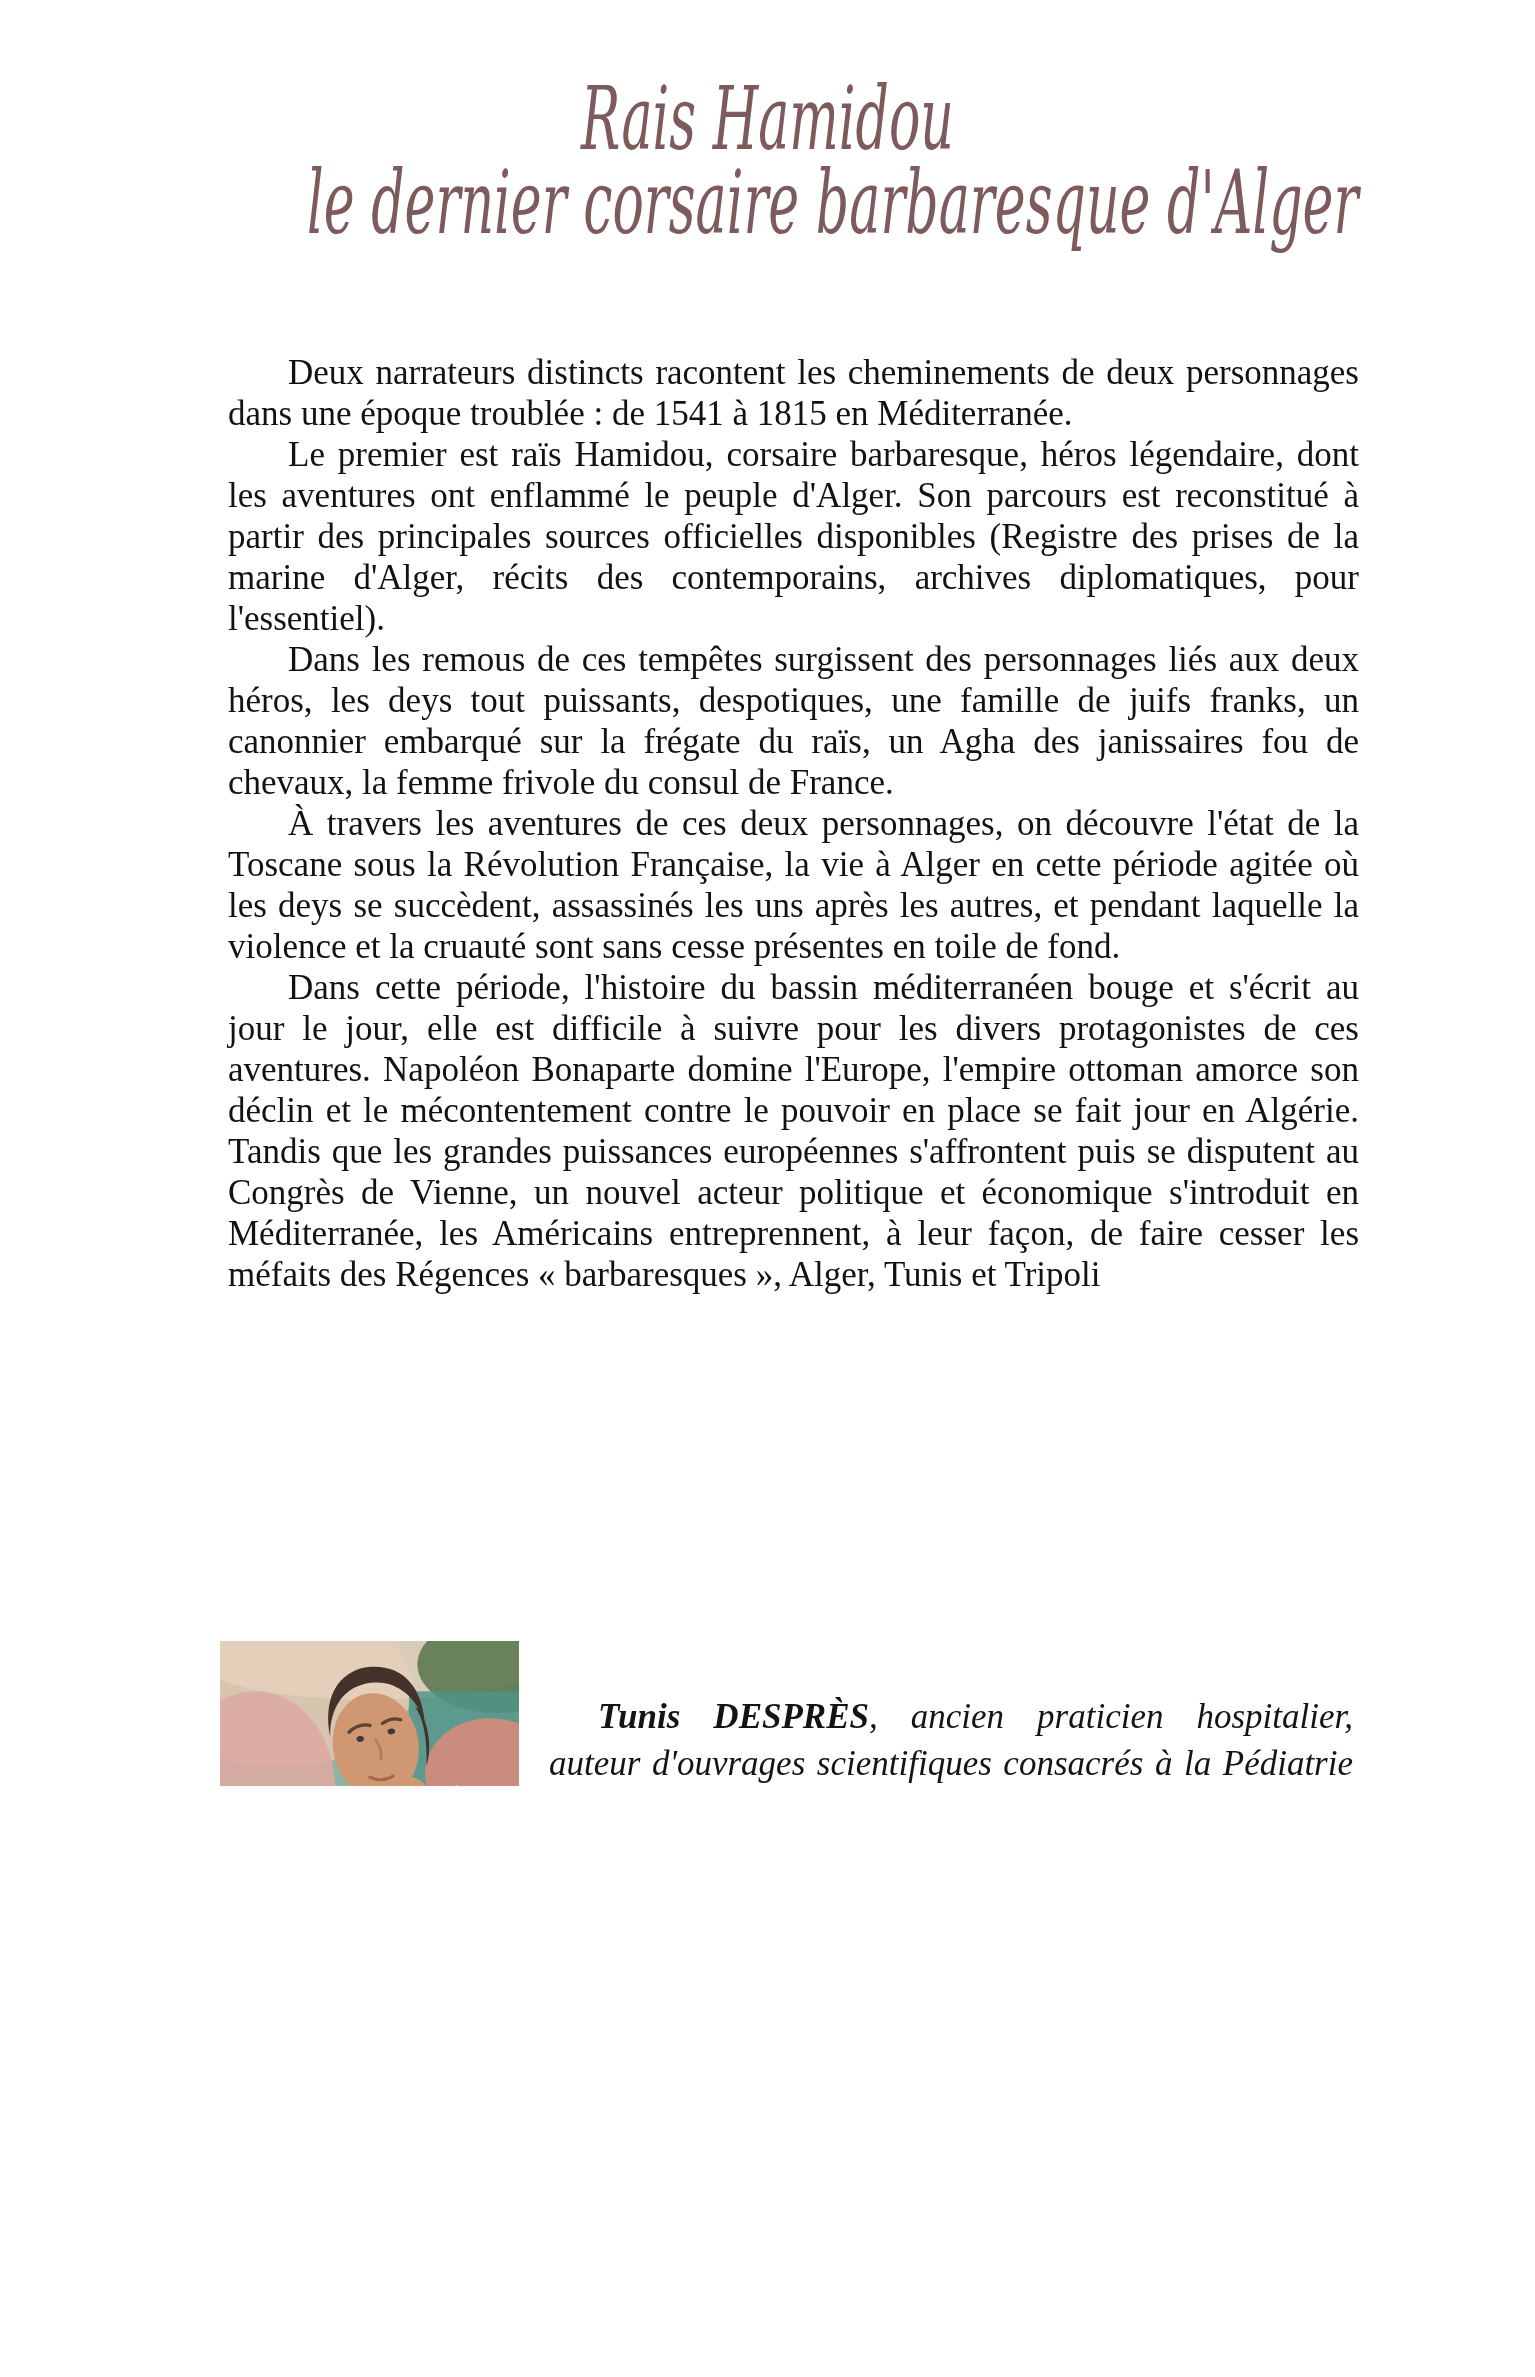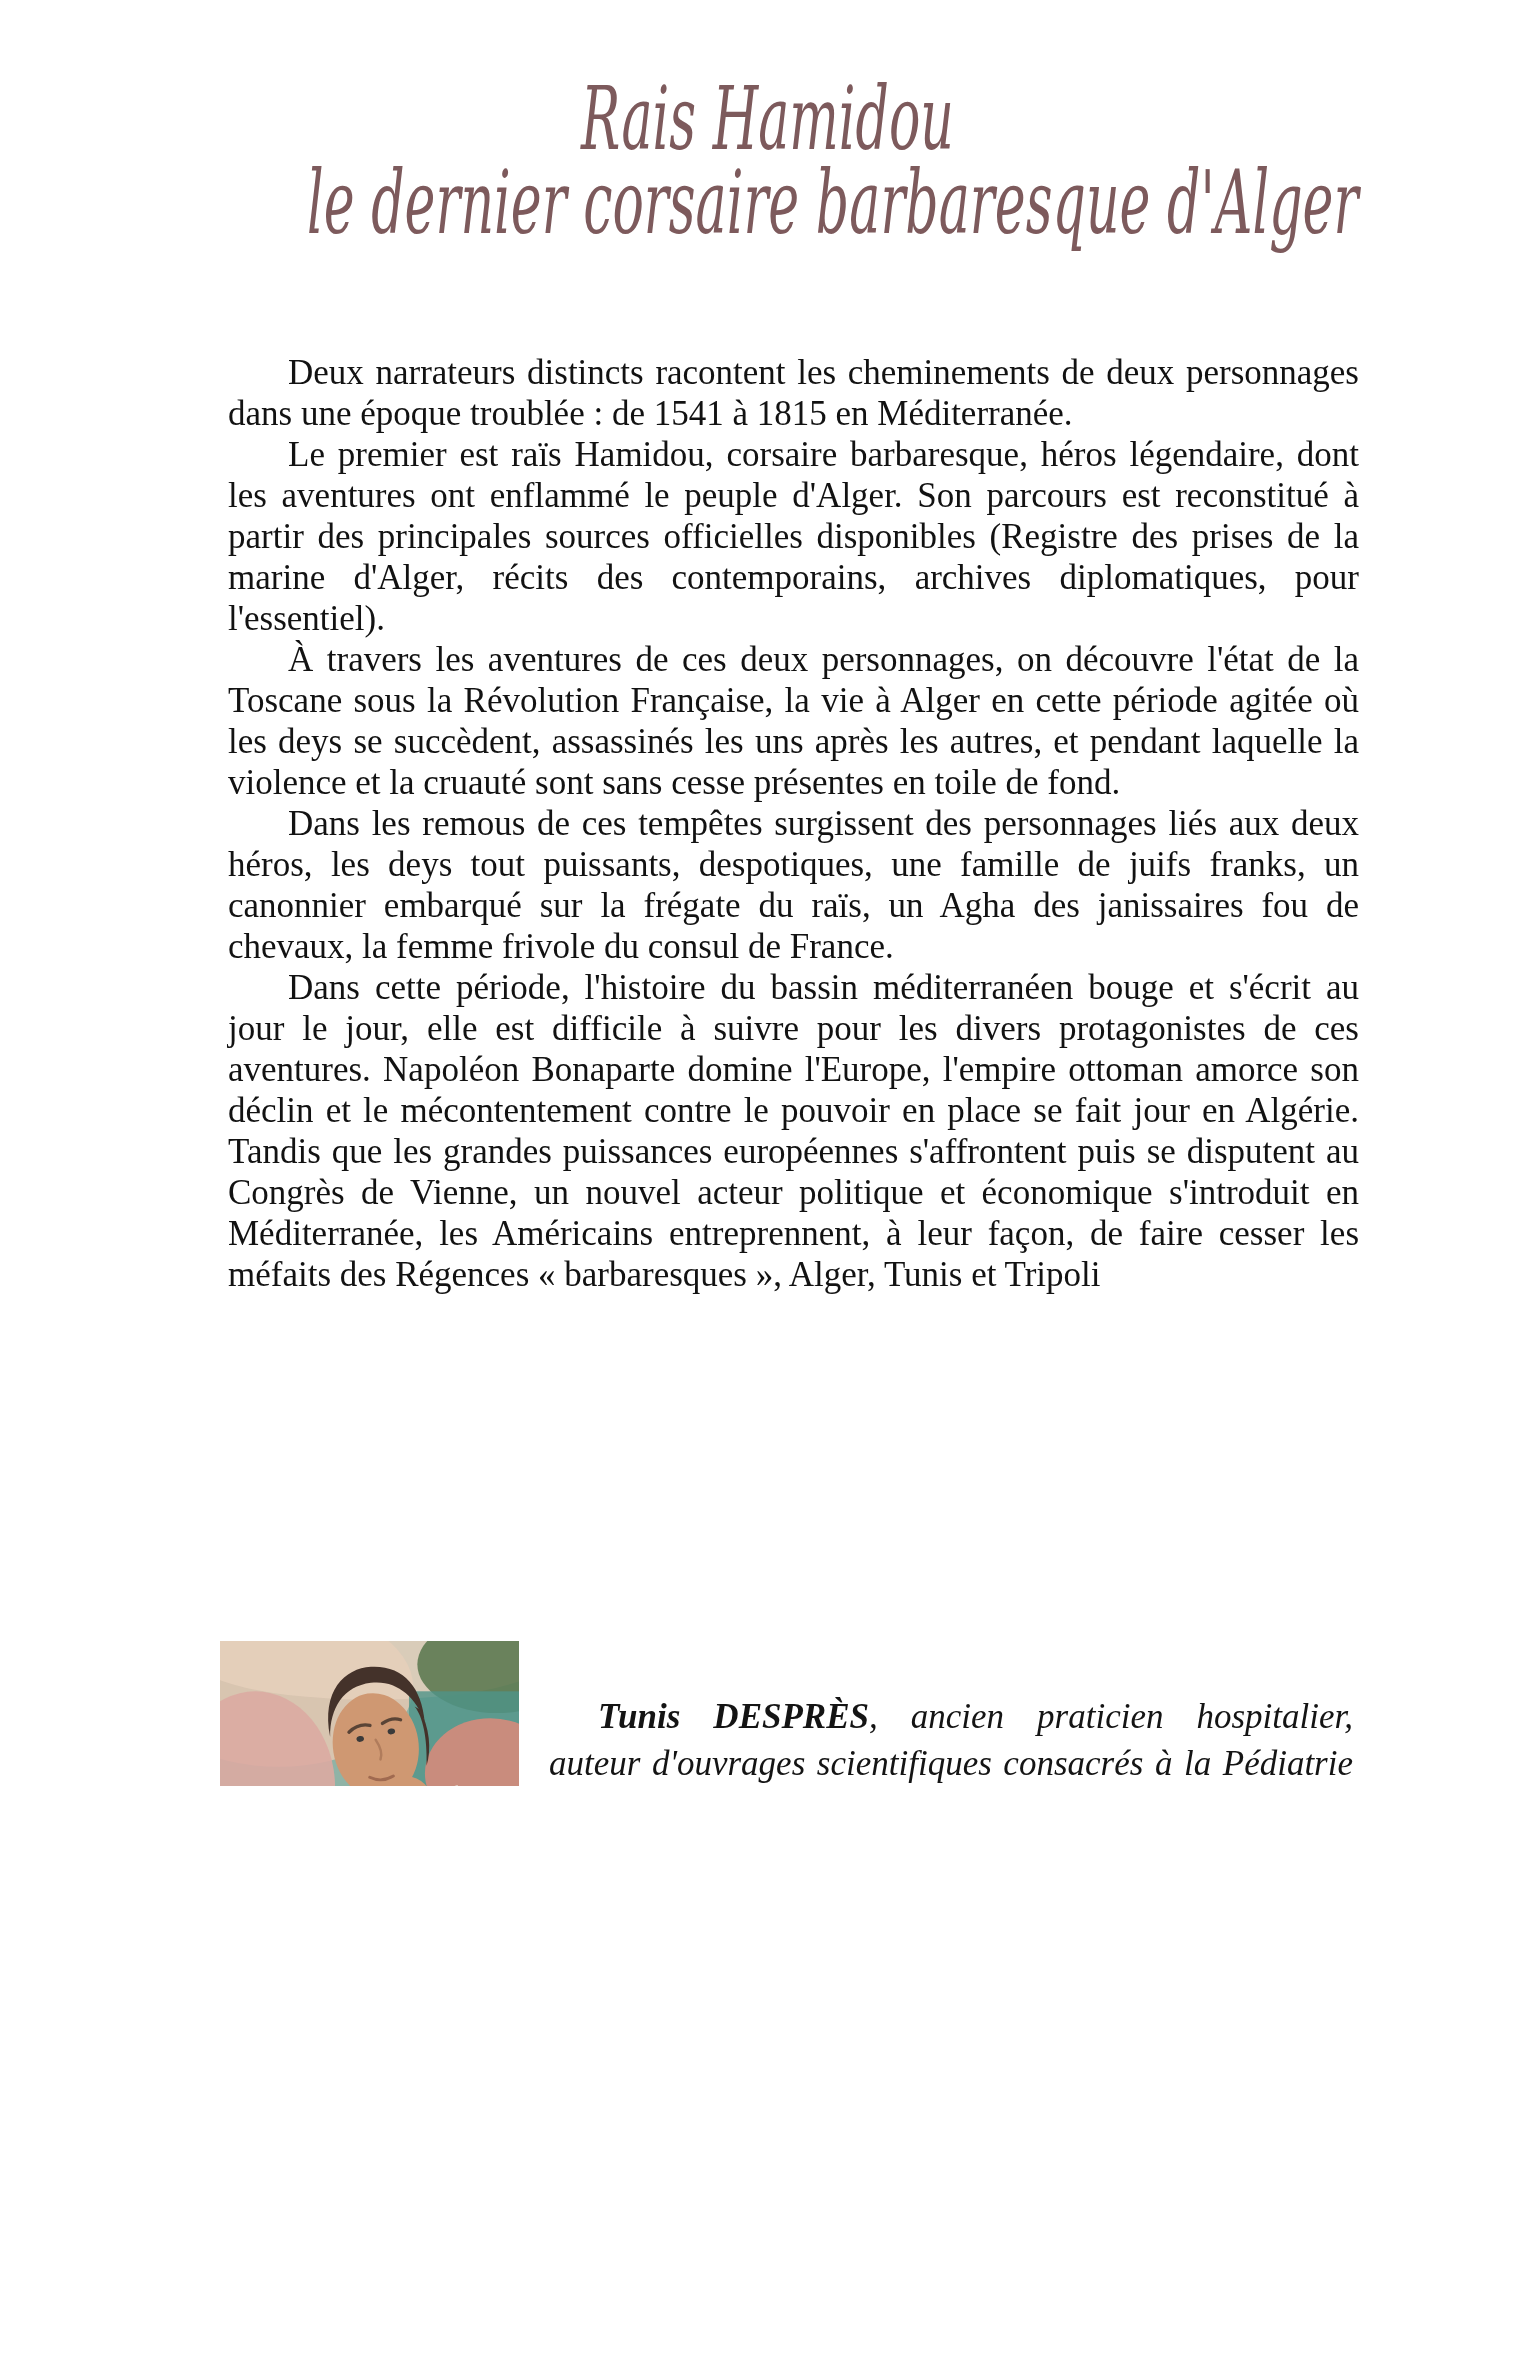--- a/index.html
+++ b/index.html
@@ -68,22 +68,22 @@
 <div class="page">
 
   <div class="title-block">
     <div class="title-line" style="color: rgb(125, 90, 92);">Rais Hamidou</div>
     <div class="title-line" style="color: rgb(125, 90, 92);">le dernier corsaire barbaresque d'Alger</div>
   </div>
 
   <div class="synopsis">
     <p>Deux narrateurs distincts racontent les cheminements de deux personnages dans une époque troublée : de 1541 à 1815 en Méditerranée.</p>
     <p>Le premier est raïs Hamidou, corsaire barbaresque, héros légendaire, dont les aventures ont enflammé le peuple d'Alger. Son parcours est reconstitué à partir des principales sources officielles disponibles (Registre des prises de la marine d'Alger, récits des contemporains, archives diplomatiques, pour l'essentiel).</p>
+    <p>Dans les remous de ces tempêtes surgissent des personnages liés aux deux héros, les deys tout puissants, despotiques, une famille de juifs franks, un canonnier embarqué sur la frégate du raïs, un Agha des janissaires fou de chevaux, la femme frivole du consul de France.</p>
     <p>À travers les aventures de ces deux personnages, on découvre l'état de la Toscane sous la Révolution Française, la vie à Alger en cette période agitée où les deys se succèdent, assassinés les uns après les autres, et pendant laquelle la violence et la cruauté sont sans cesse présentes en toile de fond.</p>
-    <p>Dans les remous de ces tempêtes surgissent des personnages liés aux deux héros, les deys tout puissants, despotiques, une famille de juifs franks, un canonnier embarqué sur la frégate du raïs, un Agha des janissaires fou de chevaux, la femme frivole du consul de France.</p>
     <p>Dans cette période, l'histoire du bassin méditerranéen bouge et s'écrit au jour le jour, elle est difficile à suivre pour les divers protagonistes de ces aventures. Napoléon Bonaparte domine l'Europe, l'empire ottoman amorce son déclin et le mécontentement contre le pouvoir en place se fait jour en Algérie. Tandis que les grandes puissances européennes s'affrontent puis se disputent au Congrès de Vienne, un nouvel acteur politique et économique s'introduit en Méditerranée, les Américains entreprennent, à leur façon, de faire cesser les méfaits des Régences « barbaresques », Alger, Tunis et Tripoli</p>
   </div>
 
   <div class="author-photo">
     <svg viewBox="0 0 356 334" preserveAspectRatio="none">
       <rect width="356" height="334" fill="#8fb3a6"></rect>
       <ellipse cx="70" cy="55" rx="160" ry="95" fill="#dcc6b0" opacity="0.95"></ellipse>
       <ellipse cx="180" cy="22" rx="210" ry="48" fill="#e6d0bc" opacity="0.85"></ellipse>
       <ellipse cx="330" cy="28" rx="95" ry="58" fill="#5d7a52" opacity="0.9"></ellipse>
       <ellipse cx="42" cy="175" rx="95" ry="115" fill="#dbaaa2" opacity="0.9"></ellipse>

